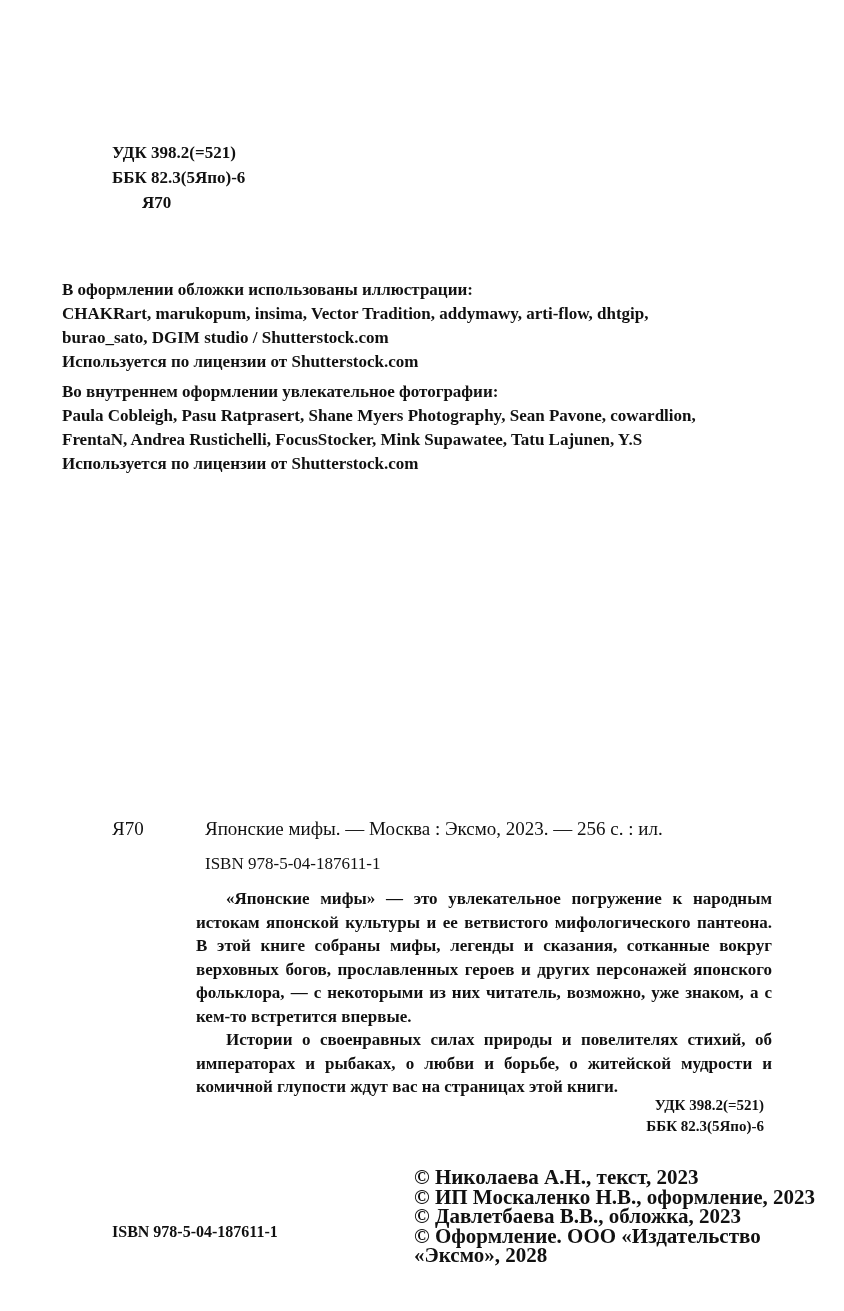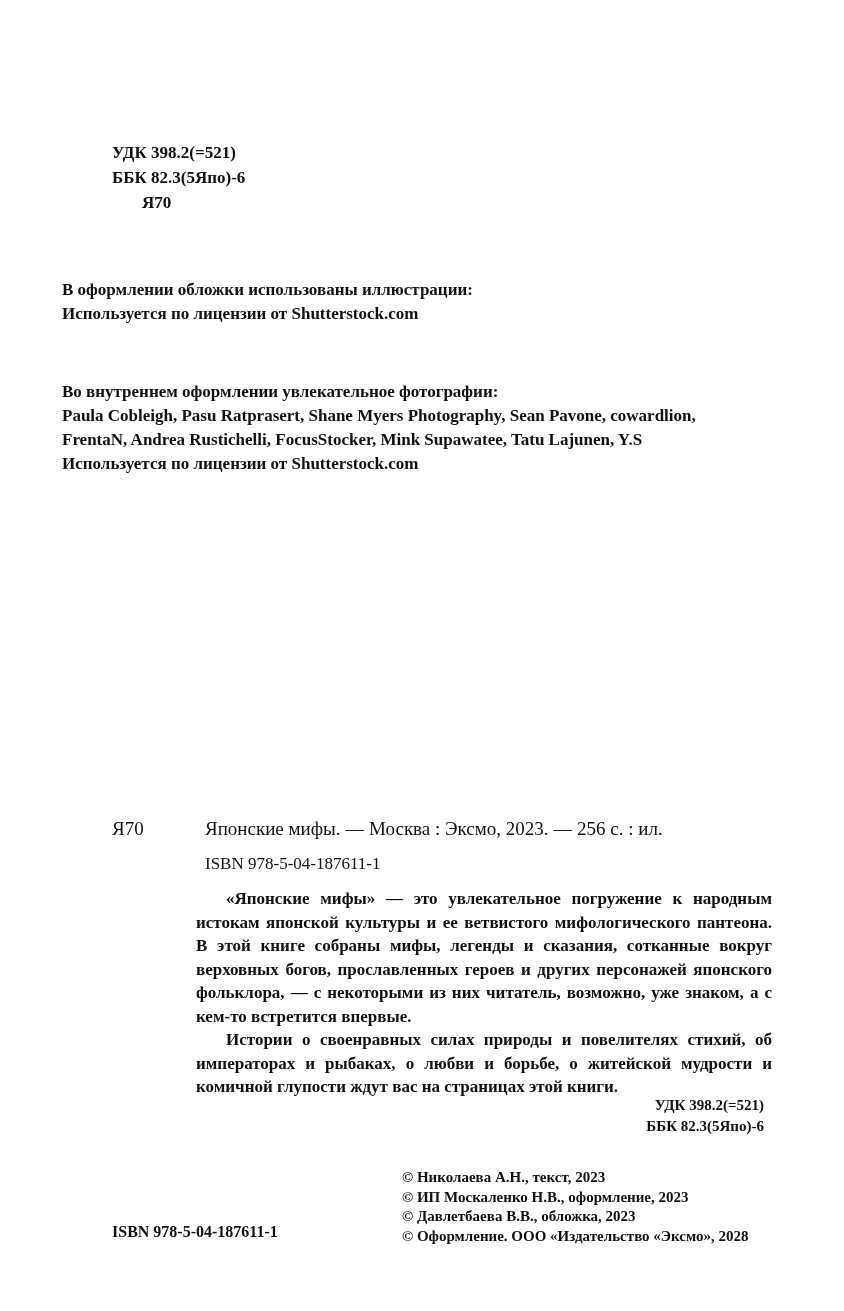--- a/index.html
+++ b/index.html
@@ -89,23 +89,23 @@
     top: 1055px;
     text-align: right;
     font-size: 15px;
     line-height: 21px;
     font-weight: bold;
   }
 
   
   .copyright-block {
     position: absolute;
-    left: 402px;
+    left: 414px;
     top: 1128px;
-    font-size: 15px;
+    font-size: 21px;
     line-height: 19.5px;
     font-weight: bold;
   }
 
   
   .isbn-bottom {
     position: absolute;
     left: 112px;
     top: 1183px;
     font-size: 16px;
@@ -118,20 +118,22 @@
 <div class="page">
 
   <div class="header-codes">
     <div>УДК 398.2(=521)</div>
     <div>ББК 82.3(5Япо)-6</div>
     <div class="indent">Я70</div>
   </div>
 
   <div class="credits credits-cover">
     <div>В оформлении обложки использованы иллюстрации:</div>
+    <div>CHAKRart, marukopum, insima, Vector Tradition, addymawy, arti-flow, dhtgip,</div>
+    <div>burao_sato, DGIM studio / Shutterstock.com</div>
     <div>Используется по лицензии от Shutterstock.com</div>
   </div>
 
   <div class="credits credits-photo">
     <div>Во внутреннем оформлении увлекательное фотографии:</div>
     <div>Paula Cobleigh, Pasu Ratprasert, Shane Myers Photography, Sean Pavone, cowardlion,</div>
     <div>FrentaN, Andrea Rustichelli, FocusStocker, Mink Supawatee, Tatu Lajunen, Y.S</div>
     <div>Используется по лицензии от Shutterstock.com</div>
   </div>
 

